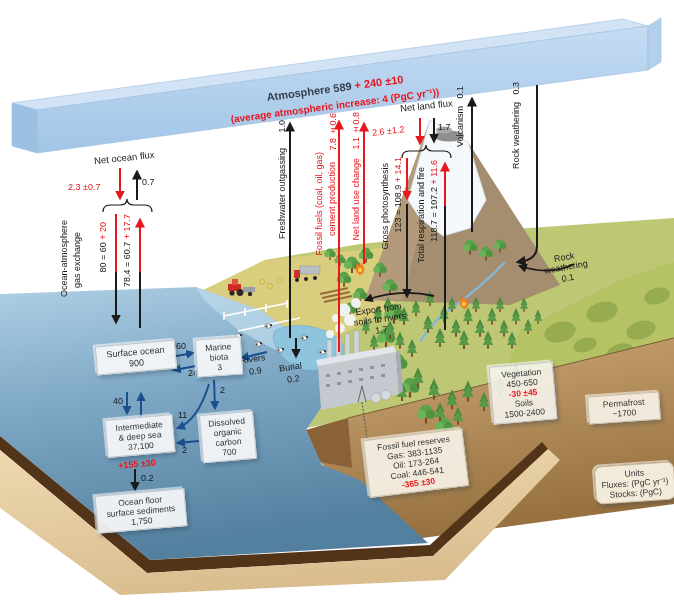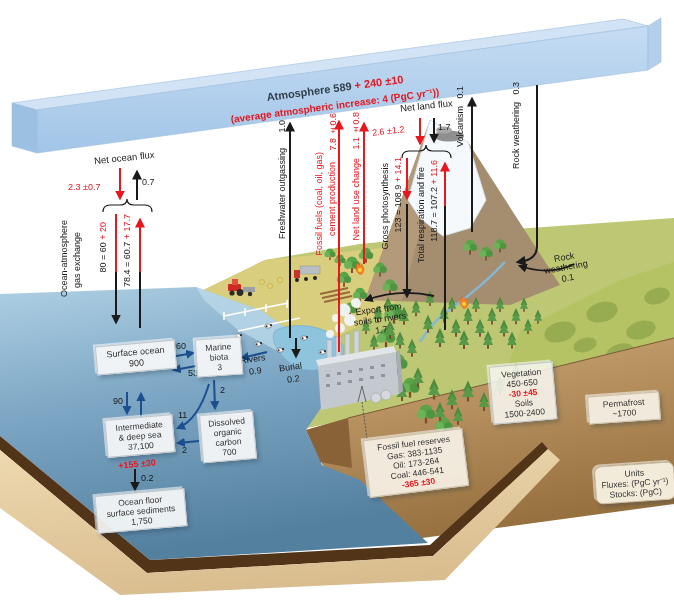--- a/index.html
+++ b/index.html
@@ -351,22 +351,22 @@
   <div>soils to rivers</div>
   <div>1.7</div>
 </div>
 
 <div class="lbl" style="left:240px;top:354px;transform:rotate(-8deg);">Rivers</div>
 <div class="lbl" style="left:249px;top:366px;transform:rotate(-8deg);">0.9</div>
 <div class="lbl" style="left:279px;top:362px;transform:rotate(-8deg);">Burial</div>
 <div class="lbl" style="left:287px;top:374px;transform:rotate(-8deg);">0.2</div>
 
 <div class="lbl" style="left:176px;top:341px;">60</div>
-<div class="lbl" style="left:188px;top:368px;">53</div>
-<div class="lbl" style="left:113px;top:396px;">90</div>
+<div class="lbl" style="left:188px;top:368px;">24</div>
+<div class="lbl" style="left:113px;top:396px;">40</div>
 <div class="lbl" style="left:145px;top:396px;margin-top:24px;">101</div>
 <div class="lbl" style="left:220px;top:385px;">2</div>
 <div class="lbl" style="left:178px;top:410px;text-align:center;">11</div>
 <div class="lbl" style="left:182px;top:445px;">2</div>
 <div class="lbl" style="left:141px;top:473px;">0.2</div>
 
 <div class="box" style="left:96px;top:343px;width:74px;transform:rotate(-5deg);font-size:9px;">
   <div>Surface ocean</div>
       <div>900</div>
 </div>

